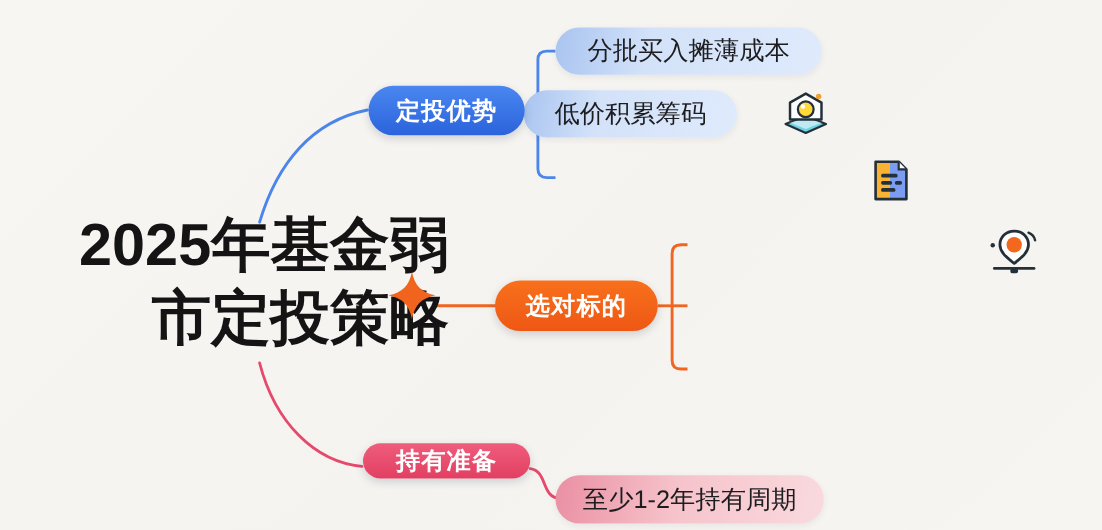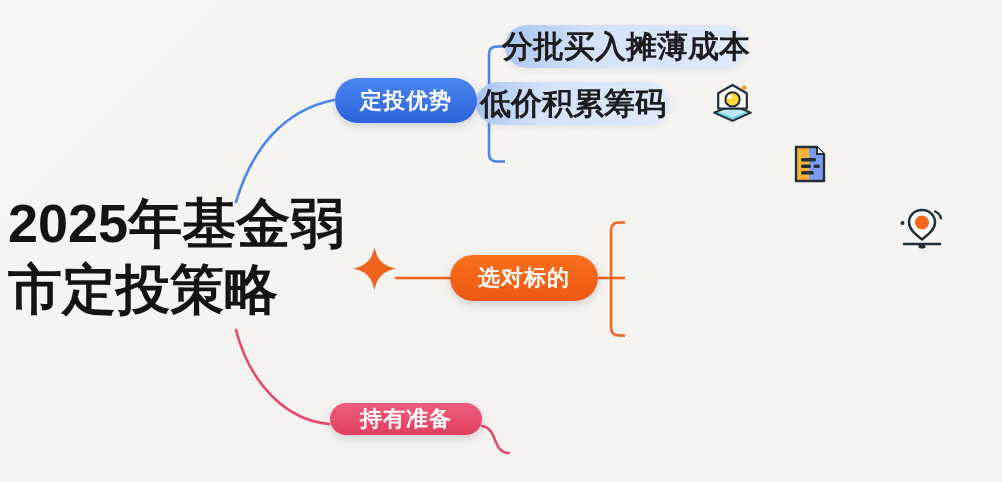--- a/index.html
+++ b/index.html
@@ -9,38 +9,38 @@
   }
   .stage{
     position:relative;
     width:1002px;height:482px;
     background:linear-gradient(135deg,#f8f6f3 0%,#f5f3ef 55%,#f7f5f1 100%);
     overflow:hidden;
   }
   .connectors{position:absolute;left:0;top:0;z-index:1;}
   .main-topic{
     position:absolute;left:8px;top:190px;width:400px;z-index:3;
-    text-align:left;color:#141414;
+    text-align:right;color:#141414;
     font-size:54px;line-height:66px;font-weight:900;letter-spacing:0px;
   }
   .node{
     position:absolute;z-index:4;
     display:flex;align-items:center;justify-content:center;
     color:#ffffff;font-weight:700;font-size:22px;letter-spacing:1px;
     border-radius:23px;
     box-shadow:0 3px 8px rgba(30,40,80,.18);
     white-space:nowrap;
   }
   .node-blue{background:linear-gradient(180deg,#4a87f0,#2b63dc);}
   .node-orange{background:linear-gradient(180deg,#f8701c,#ee5714);}
   .node-red{background:linear-gradient(180deg,#ef5d7c,#e23f62);}
   .pill{
     position:absolute;z-index:3;
     display:flex;align-items:center;justify-content:center;
-    color:#1d1d1f;font-weight:700;font-size:31px;
+    color:#1d1d1f;font-weight:400;font-size:23px;
     border-radius:22px;
     box-shadow:0 2px 6px rgba(40,50,90,.08);
     white-space:nowrap;
   }
   .pill-blue{background:linear-gradient(100deg,#a9c4f0 0%,#d3e2f9 35%,#dfeafc 100%);}
   .pill-orange{background:linear-gradient(100deg,#f2a173 0%,#f9cfae 40%,#fce0cb 100%);}
   .pill-red{background:linear-gradient(100deg,#ea8fa3 0%,#f6c3cb 45%,#f9dade 100%);}
   .icon{position:absolute;z-index:3;}
 </style>
 </head>
@@ -114,14 +114,15 @@
     <path d="M24 4 C31.5 4 37 9.5 37 16.5 C37 23 31.5 27.5 24 33.5 C16.5 27.5 11 23 11 16.5 C11 9.5 16.5 4 24 4 Z" fill="#ffffff" stroke="#23303a" stroke-width="2.5" stroke-linejoin="round"></path>
     <circle cx="24" cy="16.5" r="7" fill="#f3681c"></circle>
     <line x1="6" y1="38" x2="42" y2="38" stroke="#23303a" stroke-width="2.6" stroke-linecap="round"></line>
     <rect x="20.5" y="38" width="7" height="4.5" rx="2" fill="#23303a"></rect>
     <circle cx="4.5" cy="17" r="2" fill="#23303a"></circle>
     <path d="M37 5.5 Q42 7.5 43 12.5" fill="none" stroke="#23303a" stroke-width="2.2" stroke-linecap="round"></path>
   </svg>
 
   <div class="node node-red" style="left:330px;top:403px;width:152px;height:32px">持有准备</div>
 
+  <div class="pill pill-red" style="left:505px;top:432px;width:244px;height:44px">至少1-2年持有周期</div>
 
 </div>
 
 </body></html>

